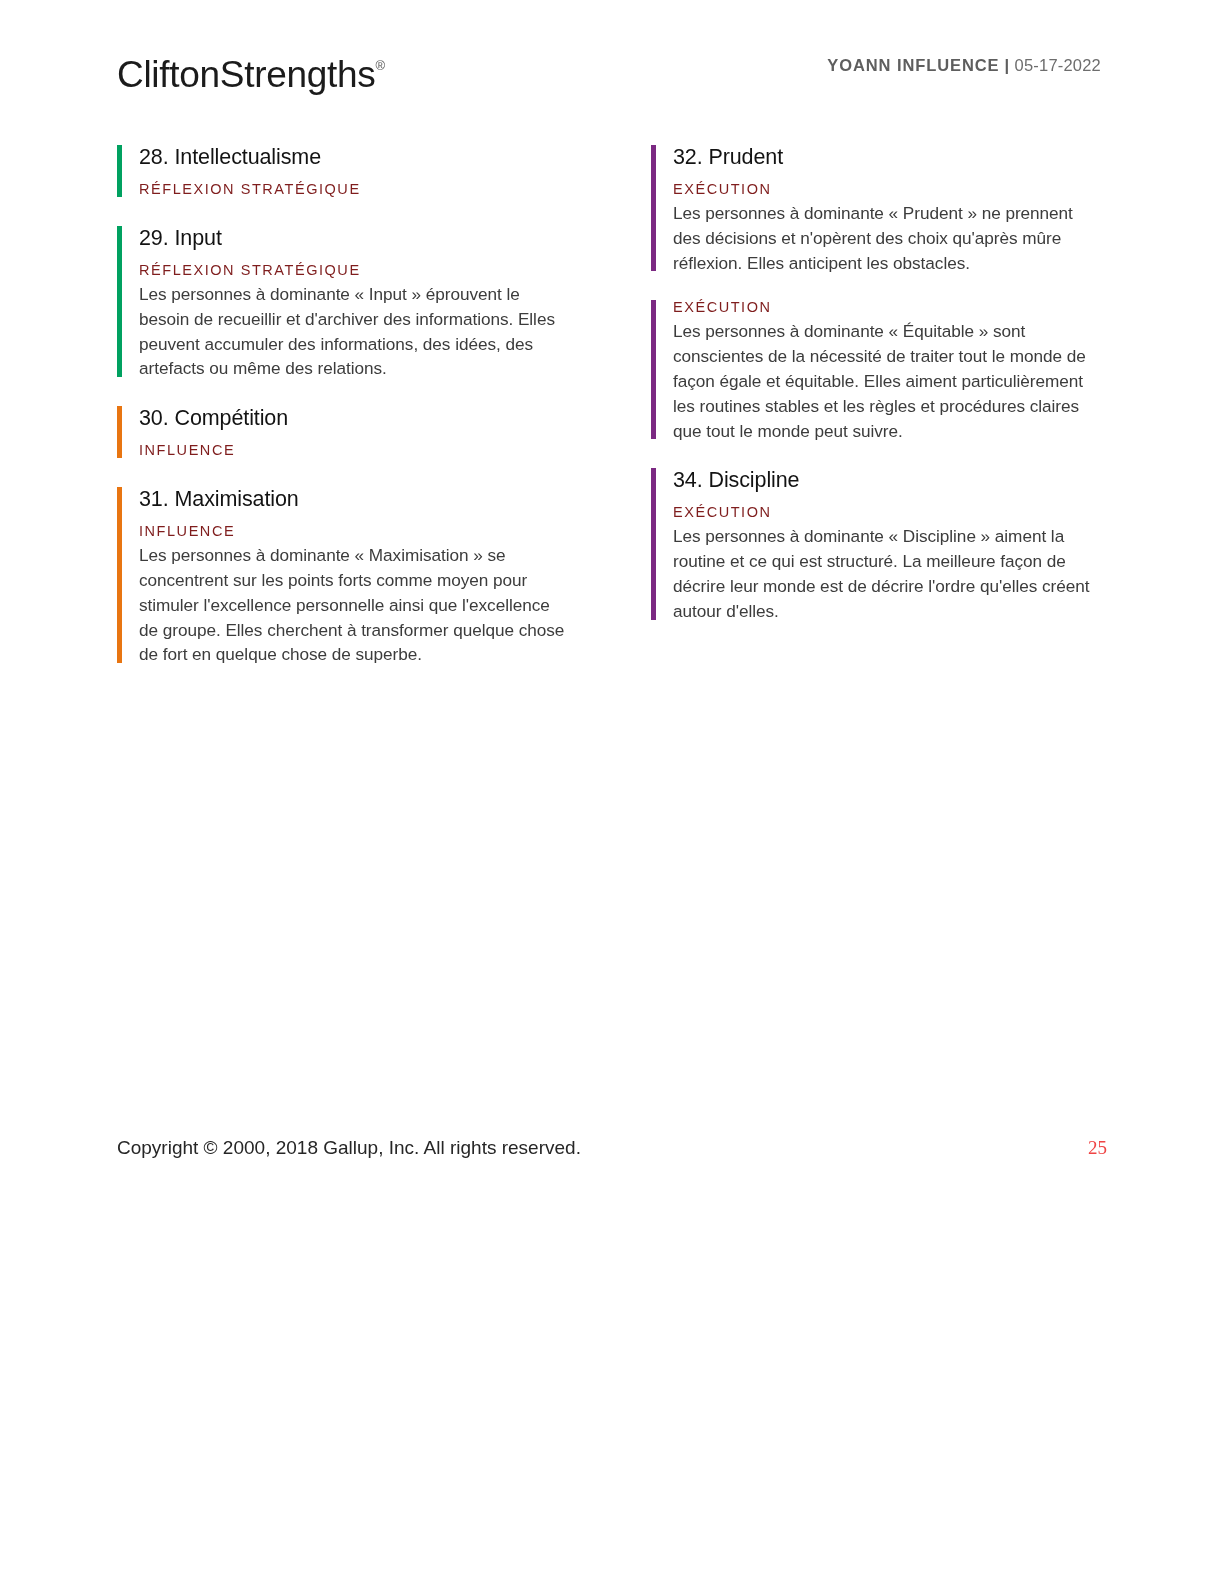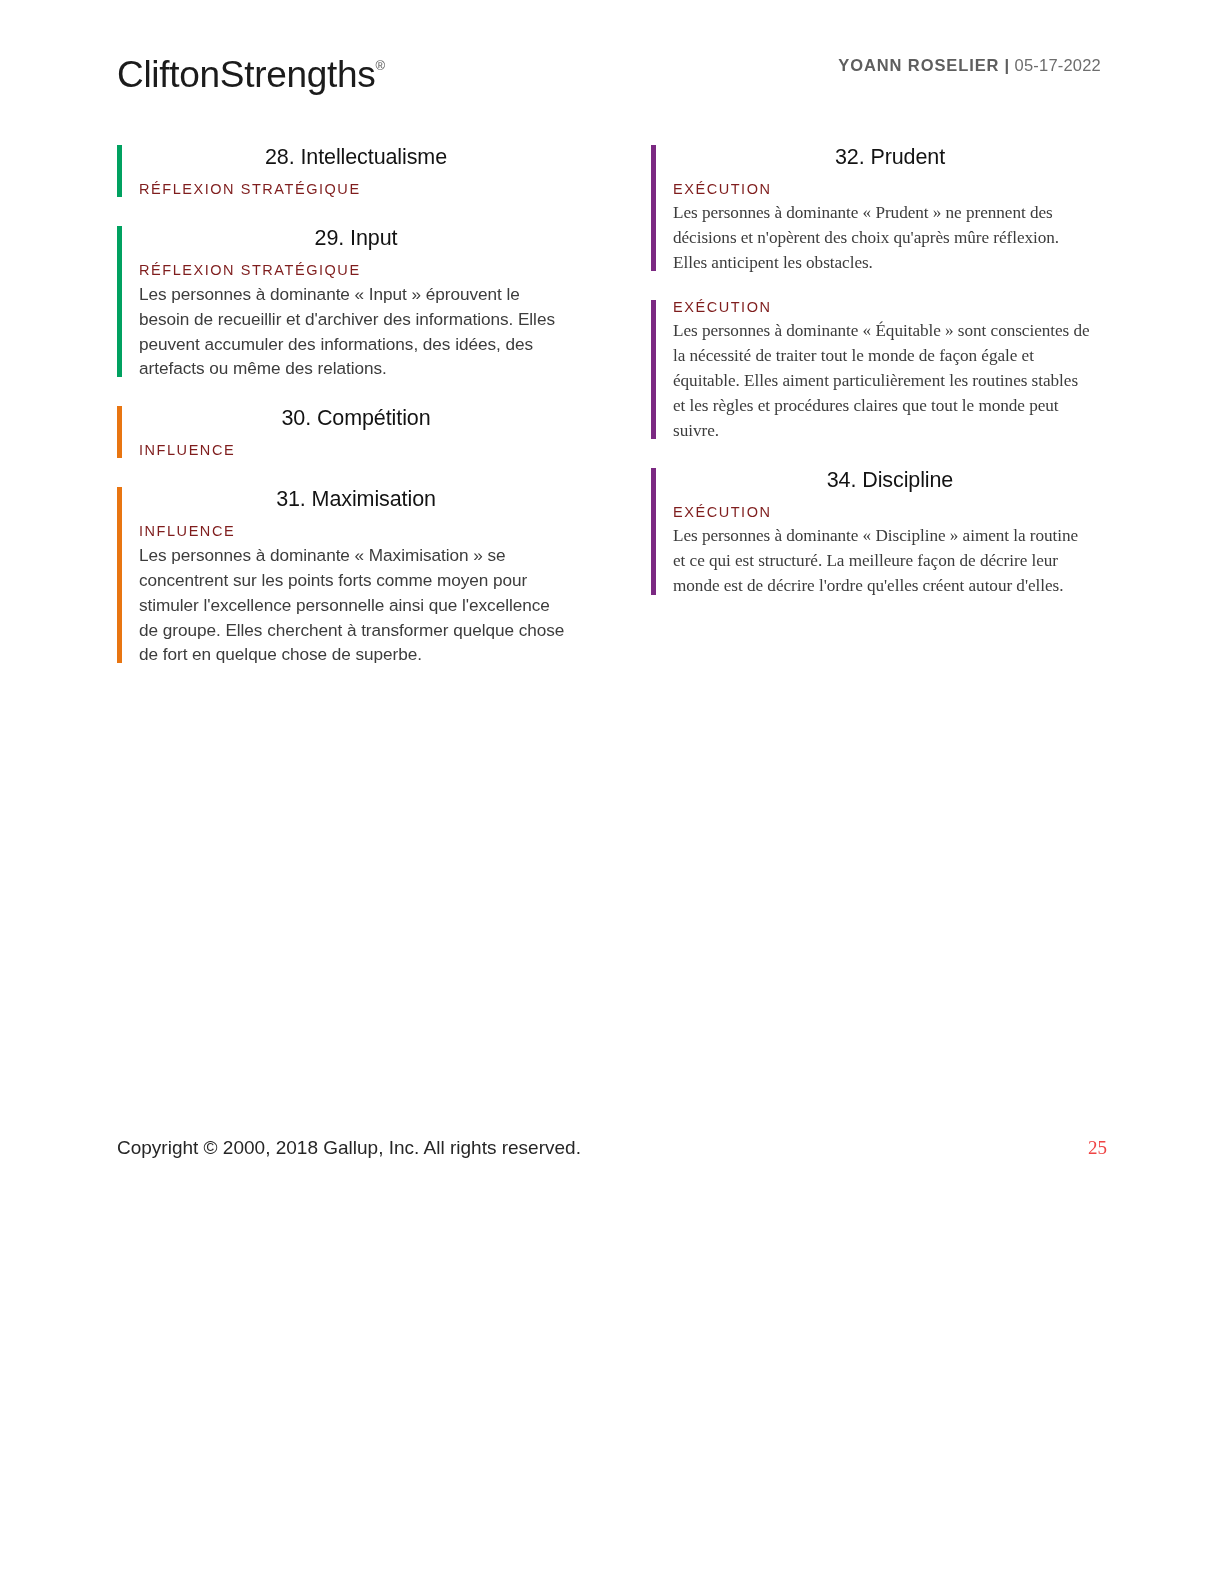--- a/index.html
+++ b/index.html
@@ -102,42 +102,41 @@
     width: 5px;
     border-radius: 0;
   }
   .entry-title {
     font-size: 21.5px;
     color: #131313;
     font-weight: 400;
     line-height: 30px;
     margin: 0 0 7px 0;
     letter-spacing: -0.1px;
-    text-align: center;
   }
   .entry-domain {
     font-size: 14.5px;
     color: #7f1d1d;
     letter-spacing: 1.55px;
     line-height: 20px;
     margin-bottom: 2px;
     font-weight: 400;
   }
   .entry-desc {
     font-size: 17.2px;
     line-height: 24.8px;
     color: #3c3c3c;
     font-weight: 400;
     margin: 0;
     letter-spacing: -0.05px;
   }
 
   
   .col-left .entry-desc { max-width: 432px; }
-  .col-right .entry-desc { max-width: 420px; font-family: Liberation Serif, serif; }
+  .col-right .entry-desc { max-width: 420px; }
 
   
   .footer {
     position: absolute;
     left: 117px;
     right: 117px;
     bottom: 48px;
     height: 24px;
   }
   .copyright {
@@ -160,21 +159,21 @@
     line-height: 24px;
   }
 </style>
 </head>
 <body>
 
 <div class="page">
 
   <div class="header">
     <div class="brand"><span>CliftonStrengths</span><span class="reg">®</span></div>
-    <div class="header-meta"><span class="username">YOANN ROSELIER</span>
+    <div class="header-meta"><span class="username">YOANN INFLUENCE</span>
       <span class="sep">|</span>
       <span class="date">05-17-2022</span></div>
   </div>
 
   <div class="columns">
 
     <div class="column col-left">
 
       <div class="entry">
         <div class="accent" style="background:#00A160"></div>

